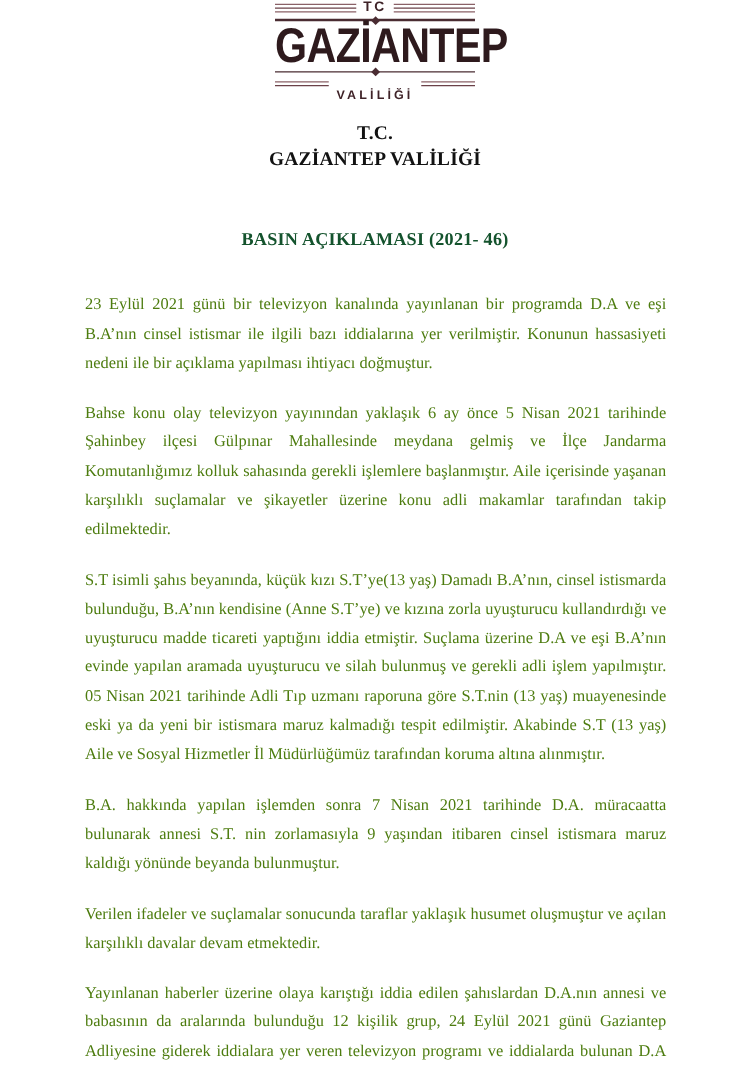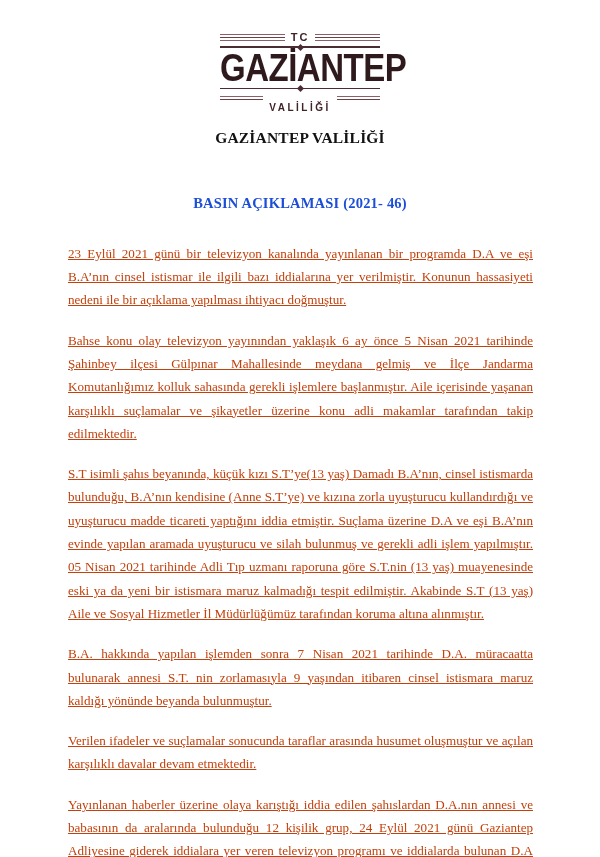--- a/index.html
+++ b/index.html
@@ -21,21 +21,20 @@
     width: 600px;
     height: 857px;
     background: #ffffff;
     box-sizing: border-box;
     position: relative;
   }
 
   
   .emblem-wrap {
     width: 100%;
-    padding-top: 31px;
     display: flex;
     justify-content: center;
   }
   .emblem {
     width: 160px;
     position: relative;
     color: #4a2c32;
     text-align: center;
     font-family: "Liberation Sans", "DejaVu Sans", sans-serif;
   }
@@ -129,39 +128,38 @@
   .doc-title .line1 { display: block; letter-spacing: 0.2px; }
   .doc-title .line2 { display: block; letter-spacing: 0.2px; }
 
   .doc-subject {
     text-align: center;
     margin: 46px 0 0 0;
     font-family: "Liberation Serif", "DejaVu Serif", serif;
     font-weight: 700;
     font-size: 14.5px;
     letter-spacing: 0.2px;
-    color: #1d4ed8;
+    color: #14532d;
   }
 
   
   .body-copy {
     margin: 0;
     padding: 30px 67px 0 68px;
     box-sizing: border-box;
   }
   .body-copy p {
     margin: 0 0 17px 0;
     text-align: justify;
     text-justify: inter-word;
     font-family: "Liberation Serif", "DejaVu Serif", serif;
     font-size: 13.1px;
     line-height: 1.78;
-    color: #c2410c;
+    color: #4d7c0f;
     hyphens: none;
-    text-decoration: underline;
   }
   .body-copy p:last-child {
     margin-bottom: 0;
   }
 </style>
 </head>
 <body>
 
 <div class="page">
 
@@ -199,27 +197,28 @@
         <div class="emblem-rule-group">
           <div class="r thin"></div>
           <div class="r"></div>
         </div>
       </div>
 
     </div>
   </div>
 
   <div class="doc-title">
+    <span class="line1">T.C.</span>
     <span class="line2">GAZİANTEP VALİLİĞİ</span>
   </div>
 
   <div class="doc-subject">BASIN AÇIKLAMASI (2021- 46)</div>
 
   <div class="body-copy">
     <p>23 Eylül 2021 günü bir televizyon kanalında yayınlanan bir programda D.A ve eşi B.A’nın cinsel istismar ile ilgili bazı iddialarına yer verilmiştir. Konunun hassasiyeti nedeni ile bir açıklama yapılması ihtiyacı doğmuştur.</p>
     <p>Bahse konu olay televizyon yayınından yaklaşık 6 ay önce 5 Nisan 2021 tarihinde Şahinbey ilçesi Gülpınar Mahallesinde meydana gelmiş ve İlçe Jandarma Komutanlığımız kolluk sahasında gerekli işlemlere başlanmıştır. Aile içerisinde yaşanan karşılıklı suçlamalar ve şikayetler üzerine konu adli makamlar tarafından takip edilmektedir.</p>
     <p>S.T isimli şahıs beyanında, küçük kızı S.T’ye(13 yaş) Damadı B.A’nın, cinsel istismarda bulunduğu, B.A’nın kendisine (Anne S.T’ye) ve kızına zorla uyuşturucu kullandırdığı ve uyuşturucu madde ticareti yaptığını iddia etmiştir. Suçlama üzerine D.A ve eşi B.A’nın evinde yapılan aramada uyuşturucu ve silah bulunmuş ve gerekli adli işlem yapılmıştır. 05 Nisan 2021 tarihinde Adli Tıp uzmanı raporuna göre S.T.nin (13 yaş) muayenesinde eski ya da yeni bir istismara maruz kalmadığı tespit edilmiştir. Akabinde S.T (13 yaş) Aile ve Sosyal Hizmetler İl Müdürlüğümüz tarafından koruma altına alınmıştır.</p>
     <p>B.A. hakkında yapılan işlemden sonra 7 Nisan 2021 tarihinde  D.A. müracaatta bulunarak annesi S.T. nin zorlamasıyla 9 yaşından itibaren cinsel istismara maruz kaldığı yönünde beyanda bulunmuştur.</p>
-    <p>Verilen ifadeler ve suçlamalar sonucunda taraflar arasında husumet oluşmuştur ve açılan karşılıklı davalar devam etmektedir.</p>
+    <p>Verilen ifadeler ve suçlamalar sonucunda taraflar yaklaşık husumet oluşmuştur ve açılan karşılıklı davalar devam etmektedir.</p>
     <p>Yayınlanan haberler üzerine olaya karıştığı iddia edilen şahıslardan D.A.nın annesi ve babasının da aralarında bulunduğu 12 kişilik grup, 24 Eylül 2021 günü Gaziantep Adliyesine giderek iddialara yer veren televizyon programı ve iddialarda bulunan D.A ve eşi B.A hakkında suç duyurusunda bulunmuşlardır.</p>
   </div>
 
 </div>
 
 </body></html>

